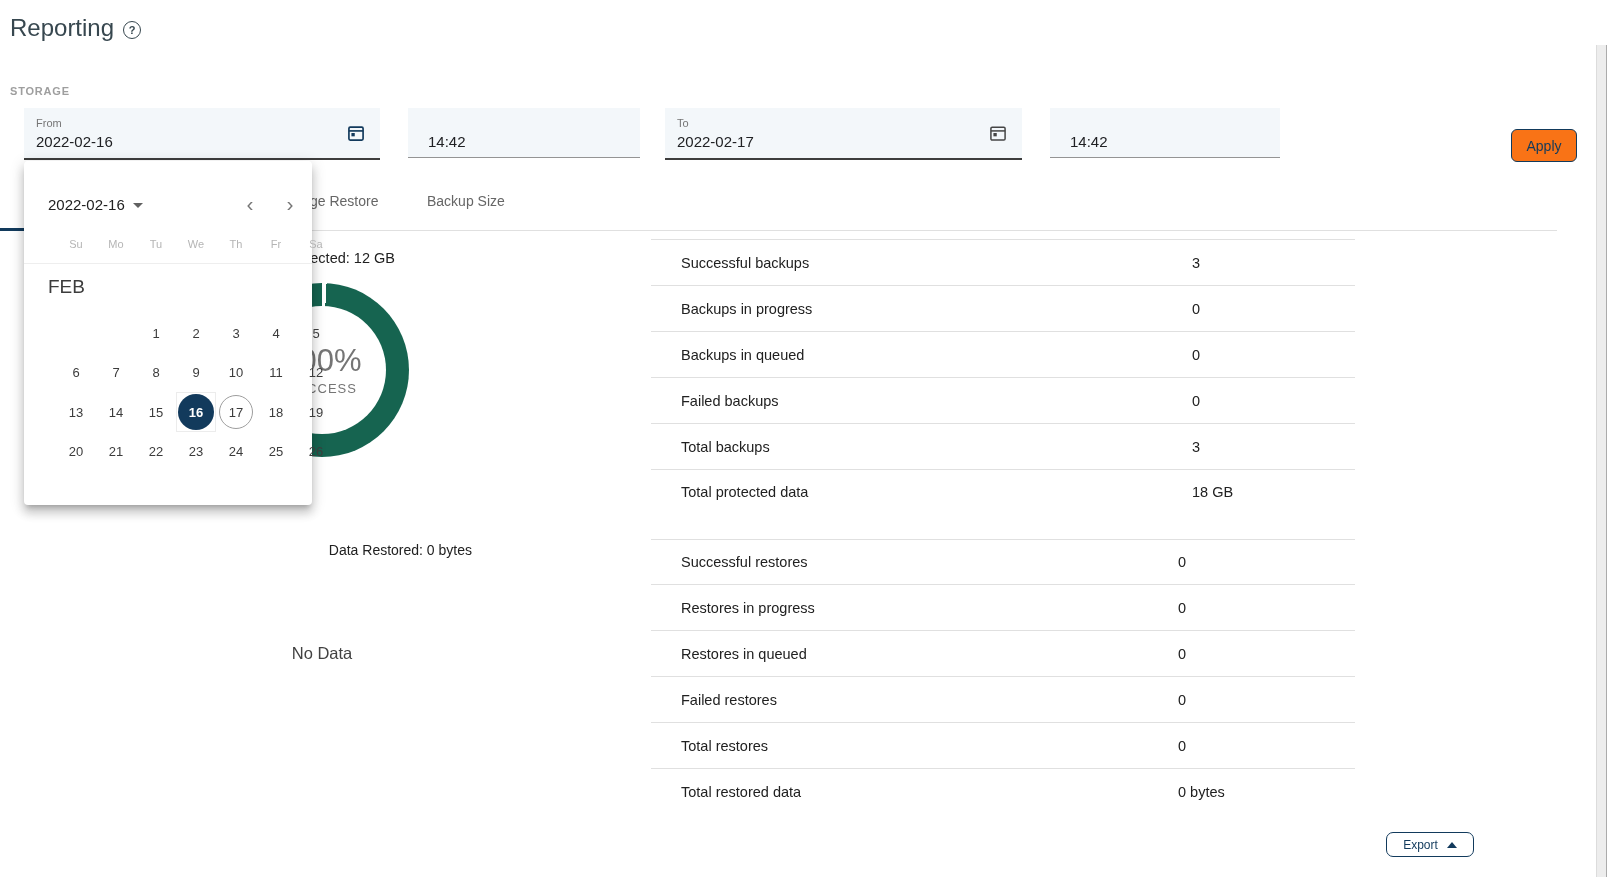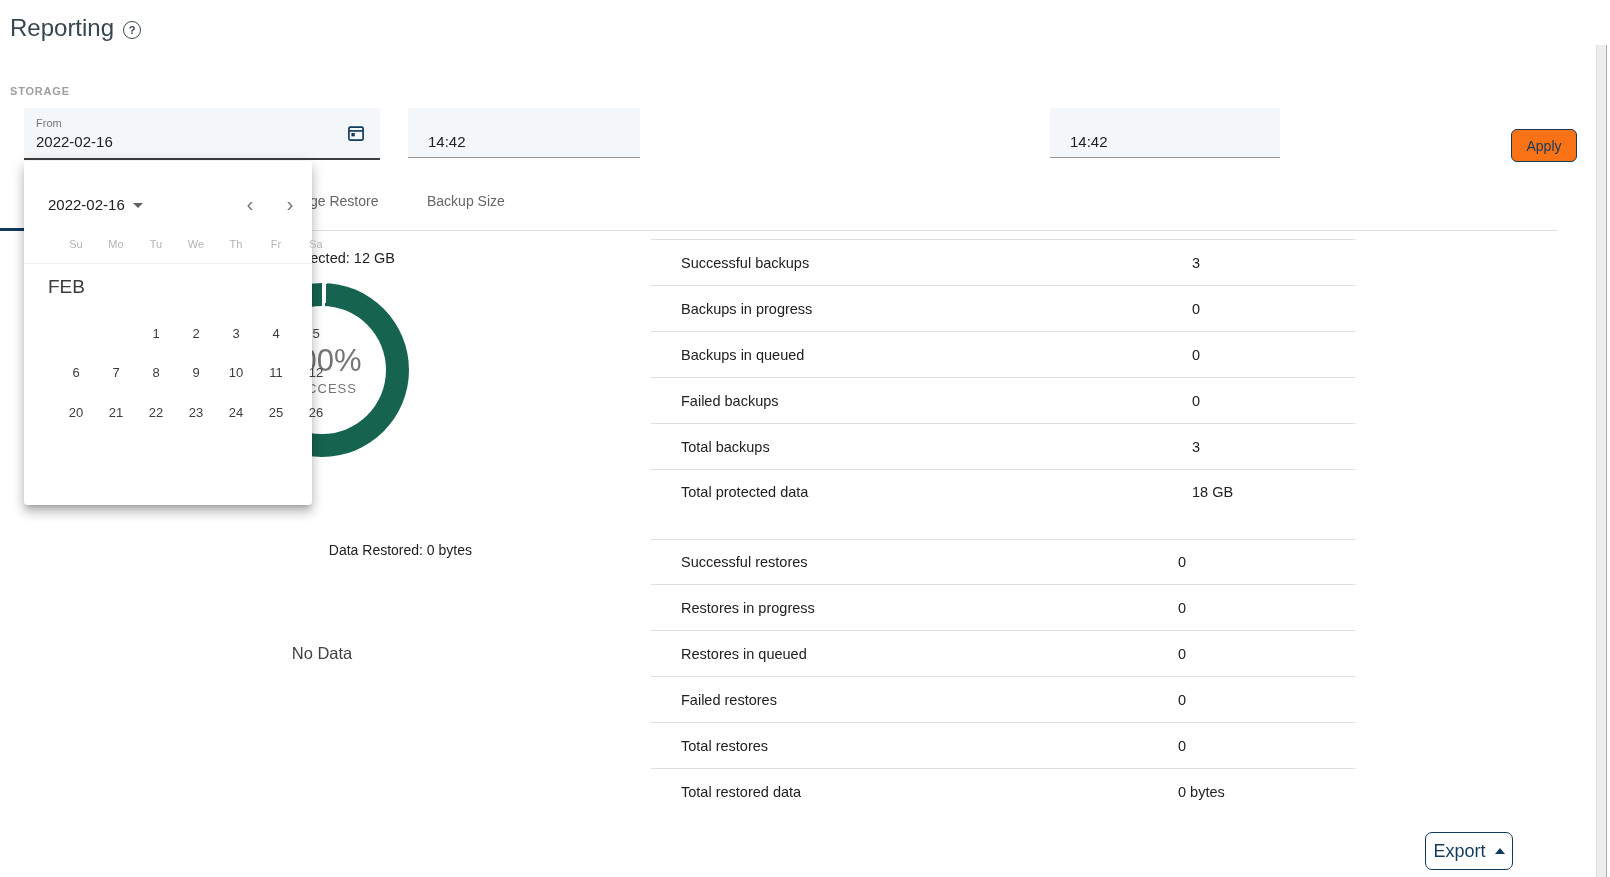--- a/index.html
+++ b/index.html
@@ -57,22 +57,22 @@
   #restore-stats { top:539px; }
   .stat-row { position:relative; height:46px; border-bottom:1px solid #e0e0e0;
     display:flex; align-items:center; padding-left:30px; font-size:14.5px; color:#212121; }
   .stat-row.tall { height:70px; align-items:flex-start; padding-top:14px; }
   .stat-row.noborder { border-bottom:none; }
   .stat-val { position:absolute; top:auto; font-size:14.5px; color:#212121; }
   #backup-stats .stat-val { left:541px; }
   #restore-stats .stat-val { left:527px; }
 
   
-  .export-btn { position:absolute; left:1425px; top:832px; width:88px; height:38px;
-    background:#fff; border:1px solid #123a5c; border-radius:7px; color:#123a5c; font-size:18px;
+  .export-btn { position:absolute; left:1386px; top:832px; width:88px; height:25px;
+    background:#fff; border:1px solid #123a5c; border-radius:7px; color:#123a5c; font-size:12px;
     display:flex; align-items:center; justify-content:center; gap:9px; cursor:pointer; }
   .caret-up { width:0; height:0; border-left:5px solid transparent; border-right:5px solid transparent;
     border-bottom:6px solid #123a5c; }
 
   
   .scroll-thumb { position:absolute; left:1596px; top:45px; width:11px; height:832px;
     background:#ededed; border-left:1px solid #dcdcdc; border-right:1px solid #ababab; }
 
   
   .datepicker { position:absolute; left:24px; top:161px; width:288px; height:344px;
@@ -122,20 +122,29 @@
       <rect x="3.5" y="5" width="17" height="15.5" rx="1.5" fill="none" stroke="#123a5c" stroke-width="2"></rect>
       <line x1="3.5" y1="9.5" x2="20.5" y2="9.5" stroke="#123a5c" stroke-width="2"></line>
       <rect x="6.5" y="12" width="4" height="4" fill="#123a5c"></rect>
     </svg>
   </div>
 
   <div class="field time-underline time-field" style="left:408px; width:232px; height:50px;">
     <span class="fvalue">14:42</span>
   </div>
 
+  <div class="field date-underline" style="left:665px; width:357px;">
+    <span class="flabel">To</span>
+    <span class="fvalue">2022-02-17</span>
+    <svg class="cal-icon" viewBox="0 0 24 24">
+      <rect x="3.5" y="5" width="17" height="15.5" rx="1.5" fill="none" stroke="#454545" stroke-width="1.8"></rect>
+      <line x1="3.5" y1="9.5" x2="20.5" y2="9.5" stroke="#454545" stroke-width="1.8"></line>
+      <rect x="6.5" y="12" width="4" height="4" fill="#454545"></rect>
+    </svg>
+  </div>
 
   <div class="field time-underline time-field" style="left:1050px; width:230px; height:50px;">
     <span class="fvalue">14:42</span>
   </div>
 
   <button class="apply-btn">Apply</button>
 
   <div class="tabbar-border"></div>
   <div class="tab-indicator"></div>
   <div class="tab-label tab-partial">ge Restore</div>
@@ -247,20 +256,33 @@
         <div class="dp-week">
           <div class="dp-day">6</div>
           <div class="dp-day">7</div>
           <div class="dp-day">8</div>
           <div class="dp-day">9</div>
           <div class="dp-day">10</div>
           <div class="dp-day">11</div>
           <div class="dp-day">12</div>
         </div>
         <div class="dp-week">
+          <div class="dp-day">13</div>
+          <div class="dp-day">14</div>
+          <div class="dp-day">15</div>
+          <div class="dp-day selected">
+            <span class="circ">16</span>
+          </div>
+          <div class="dp-day today">
+            <span class="circ">17</span>
+          </div>
+          <div class="dp-day">18</div>
+          <div class="dp-day">19</div>
+        </div>
+        <div class="dp-week">
           <div class="dp-day">20</div>
           <div class="dp-day">21</div>
           <div class="dp-day">22</div>
           <div class="dp-day">23</div>
           <div class="dp-day">24</div>
           <div class="dp-day">25</div>
           <div class="dp-day">26</div>
         </div>
       </div>
   </div>

